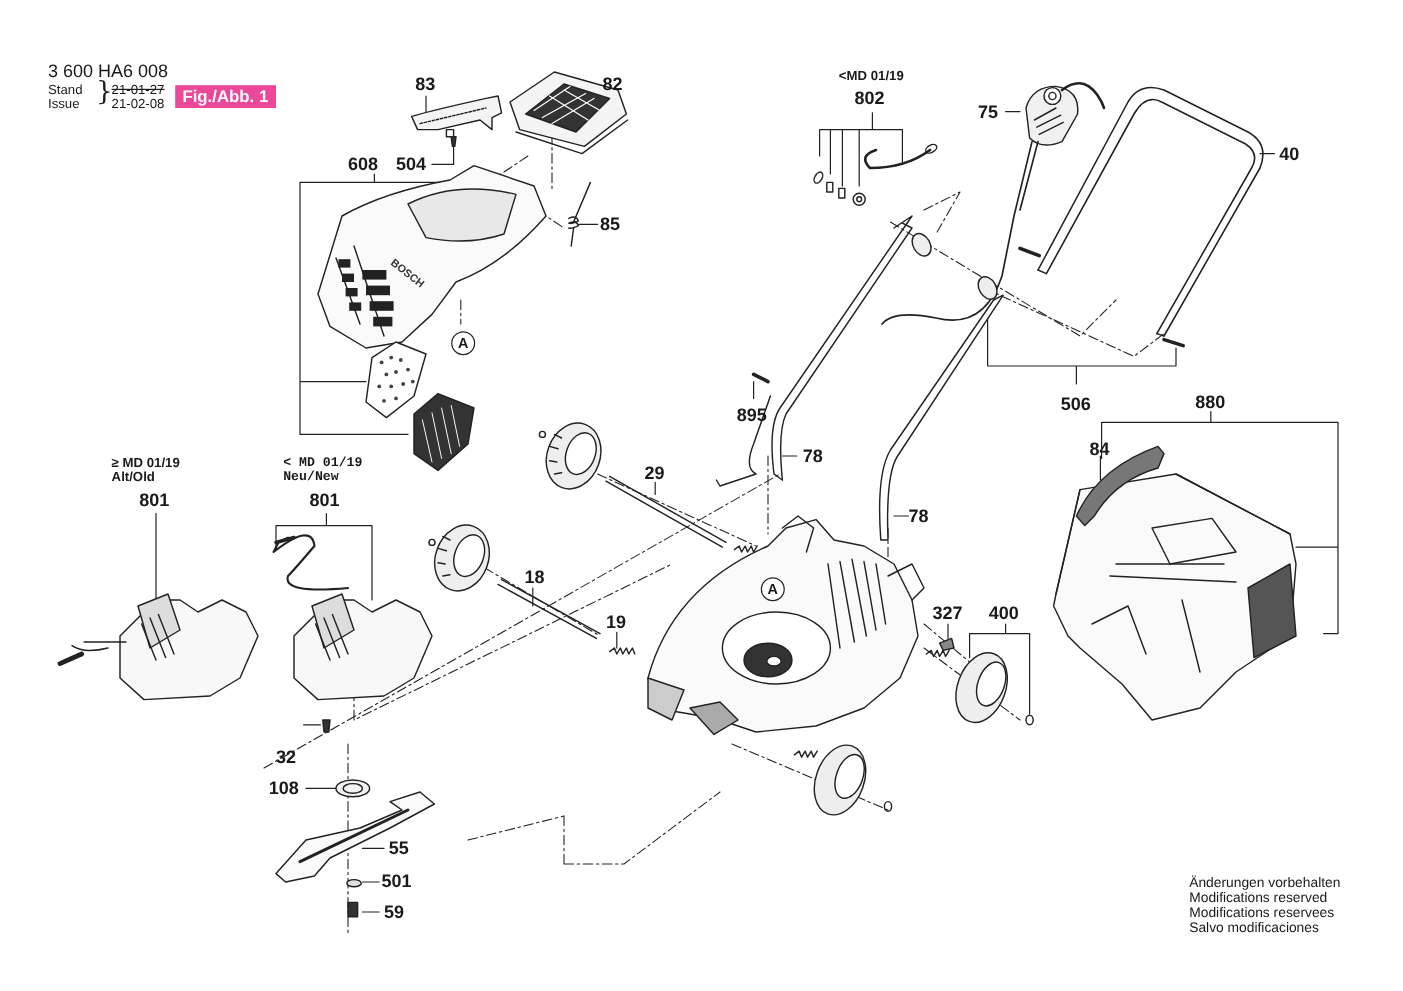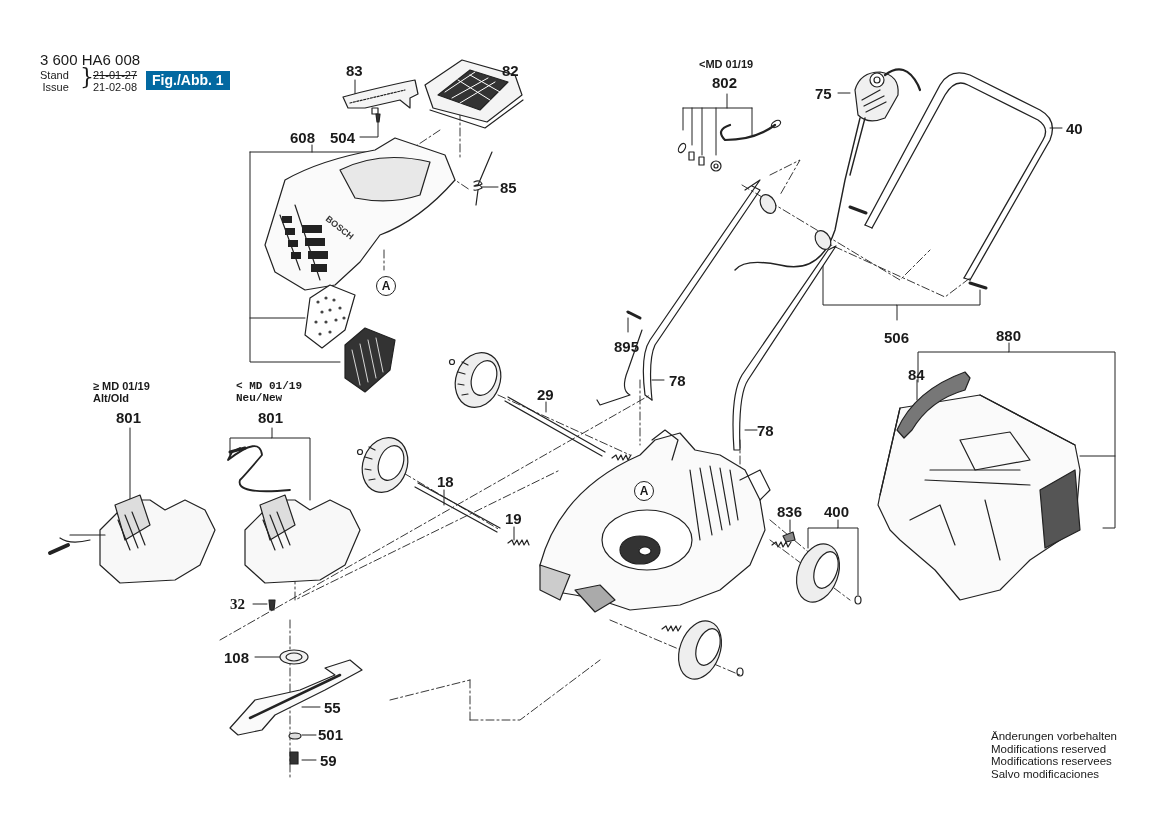--- a/index.html
+++ b/index.html
@@ -1,24 +1,24 @@
 <!DOCTYPE html>
 <html><head>
 <meta charset="utf-8">
 <style>
   html, body { margin: 0; padding: 0; background: #ffffff; }
   body { width: 1169px; height: 826px; position: relative; overflow: hidden;
          font-family: "Liberation Sans", sans-serif; color: #1a1a1a; }
   .abs { position: absolute; }
   .doc-no { left: 40px; top: 51px; font-size: 15px; }
-  .stand { left: 40px; top: 69px; font-size: 11px; line-height: 12px; text-align: right; }
+  .stand { left: 40px; top: 69px; font-size: 11px; line-height: 12px; }
   .brace { left: 80px; top: 66px; font-size: 22px; line-height: 22px; font-family: "DejaVu Serif", serif; }
   .dates { left: 93px; top: 69px; font-size: 11px; line-height: 12px; }
   .strike { text-decoration: line-through; }
-  .fig-badge { left: 146px; top: 71px; background: #0369a1; color: #fff; font-weight: bold;
+  .fig-badge { left: 146px; top: 71px; background: #ec4899; color: #fff; font-weight: bold;
                font-size: 14px; padding: 1px 6px 2px 6px; }
   .lbl { position: absolute; font-weight: bold; font-size: 15px; line-height: 15px; white-space: nowrap; }
   .note { position: absolute; font-weight: bold; font-size: 11px; line-height: 12px; text-align: left; white-space: nowrap; }
   .circ { position: absolute; width: 18px; height: 18px; border: 1.3px solid #222; border-radius: 50%;
           font-size: 12px; font-weight: bold; text-align: center; line-height: 18px; background: #fff; }
   .footer { right: 52px; top: 730px; font-size: 11.5px; line-height: 12.5px; }
   svg { position: absolute; left: 0; top: 0; }
 </style>
 </head>
 <body>
@@ -298,24 +298,24 @@
 <div class="lbl" style="left:116px;top:410px;">801</div>
 <div class="note" style="left:236px;top:380px;font-family:Liberation Mono, monospace;">
   <div>&lt; MD 01/19</div>
   <div>Neu/New</div>
 </div>
 <div class="lbl" style="left:258px;top:410px;">801</div>
 
 <div class="lbl" style="left:537px;top:387px;">29</div>
 <div class="lbl" style="left:437px;top:474px;">18</div>
 <div class="lbl" style="left:505px;top:511px;">19</div>
-<div class="lbl" style="left:777px;top:504px;">836</div>
+<div class="lbl" style="left:777px;top:504px;">327</div>
 <div class="lbl" style="left:824px;top:504px;">400</div>
 
-<div class="lbl" style="left:230px;top:597px;font-family:Liberation Serif, serif;">32</div>
+<div class="lbl" style="left:230px;top:624px;">32</div>
 <div class="lbl" style="left:224px;top:650px;">108</div>
 <div class="lbl" style="left:324px;top:700px;">55</div>
 <div class="lbl" style="left:318px;top:727px;">501</div>
 <div class="lbl" style="left:320px;top:753px;">59</div>
 
 <div class="circ" style="left:376px;top:276px;">A</div>
 <div class="circ" style="left:634px;top:481px;">A</div>
 
 <div class="abs footer">
   <div>Änderungen vorbehalten</div>

